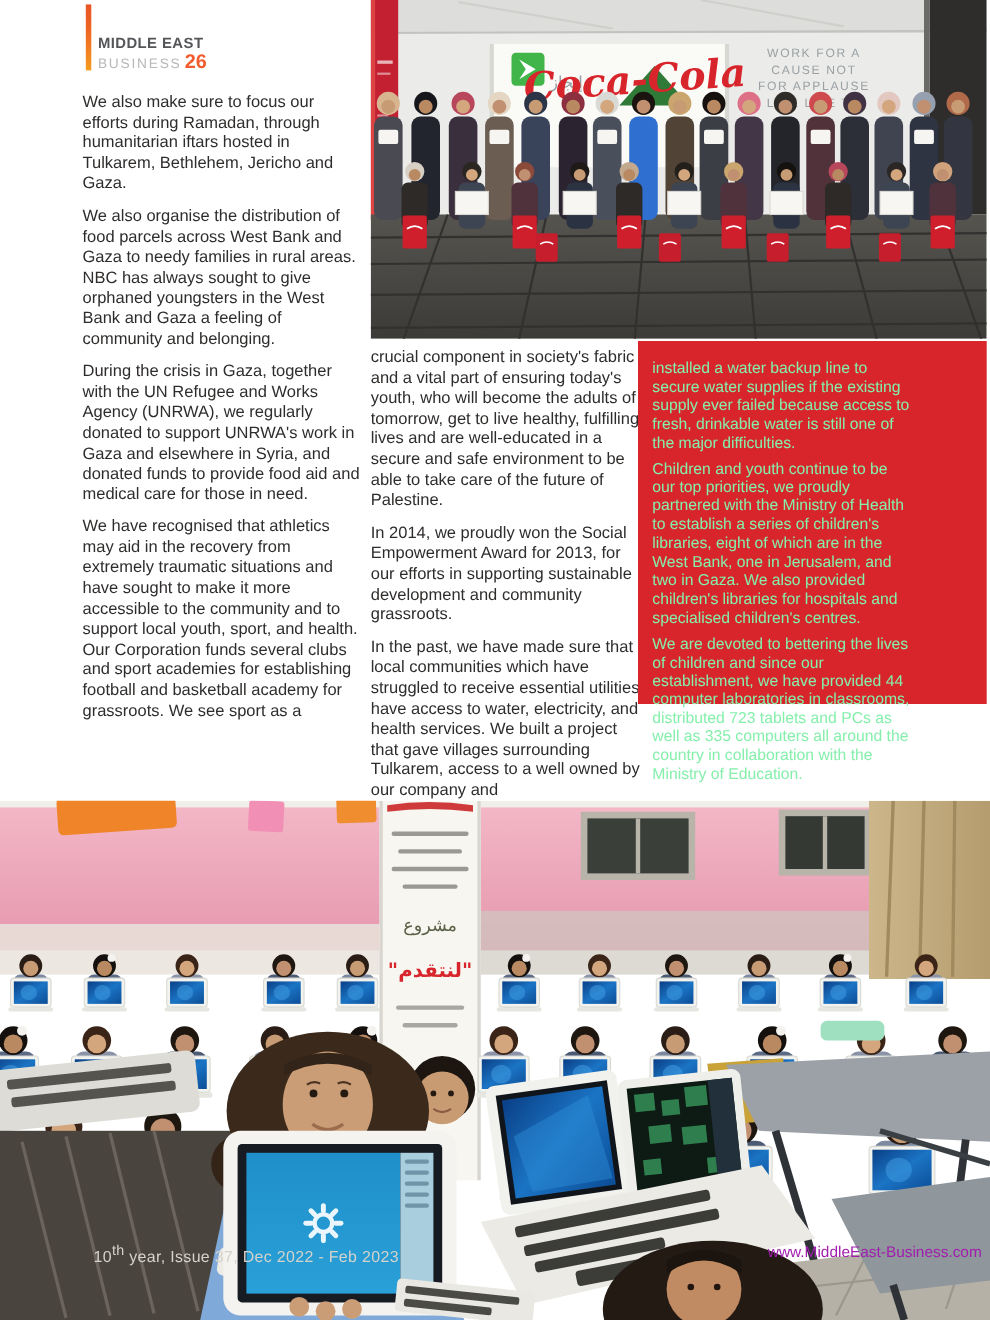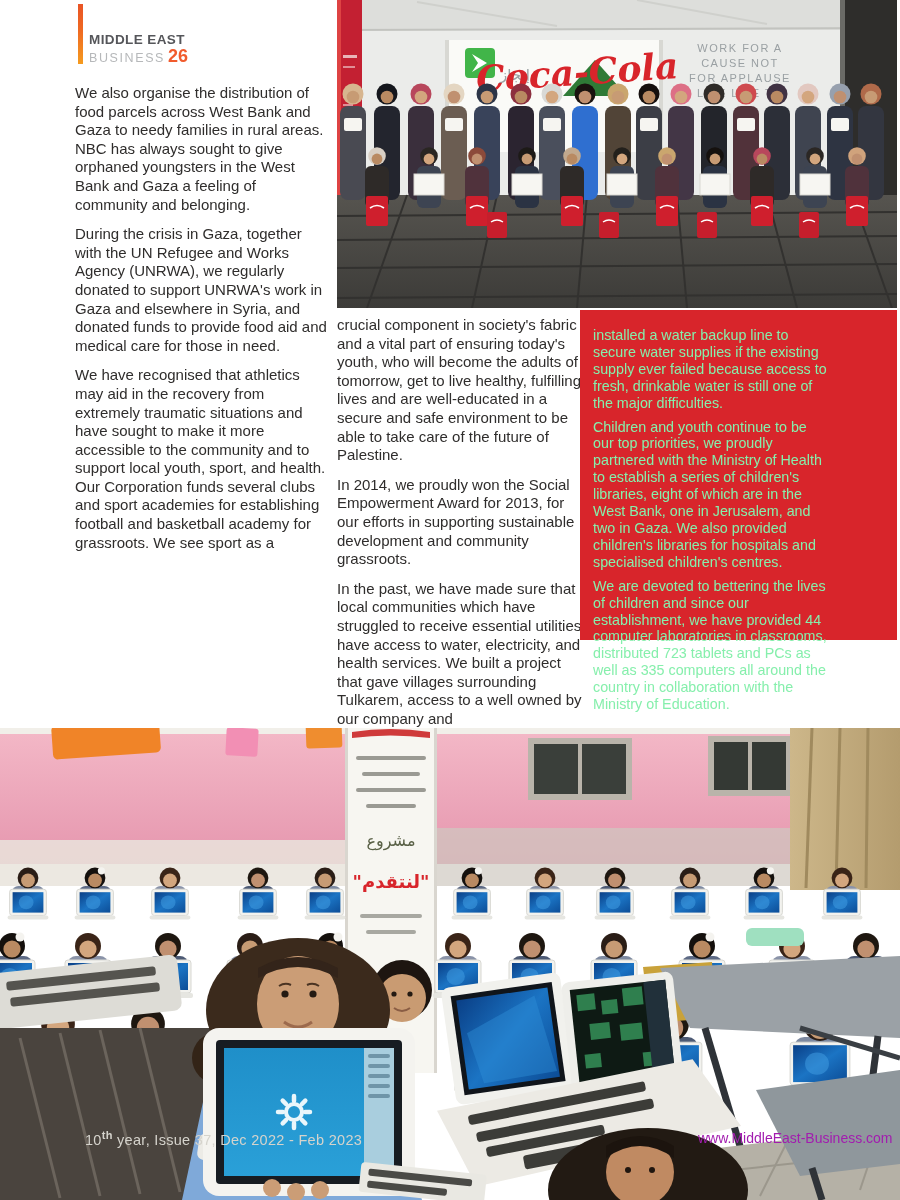--- a/index.html
+++ b/index.html
@@ -22,21 +22,21 @@
            color:#86efac;box-sizing:border-box;padding:17px 68px 0 13px;
            font-size:14.3px;line-height:16.9px;}
   .red-box p{margin:0 0 7px 0;}
   
   .photo-top{position:absolute;left:337px;top:0;width:560px;height:308px;}
   .photo-bottom{position:absolute;left:0;top:728px;width:900px;height:436px;}
   svg{display:block;}
   .ar{font-family:"DejaVu Sans",sans-serif;}
   
   .footer-issue{position:absolute;left:85px;top:1129px;font-size:14.5px;color:#d5d3cc;letter-spacing:.3px;}
-  .footer-issue sup{font-size:11px;font-weight:bold;}
+  .footer-issue sup{font-size:13px;}
   .footer-site{position:absolute;left:698px;top:1130px;font-size:14px;color:#a21caf;}
 </style>
 </head>
 <body>
 
 <div class="page">
 
   <div class="mast-bar"></div>
   <div class="mast-text">
     <div class="mast-line1">MIDDLE EAST</div>
@@ -222,20 +222,21 @@
           <path d="M266 222 q6 -4 12 0" stroke="#fff" fill="none" stroke-width="1.4"></path>
           <rect x="360" y="212" width="20" height="26" rx="2" fill="#c61e2c"></rect>
           <path d="M364 222 q6 -4 12 0" stroke="#fff" fill="none" stroke-width="1.4"></path>
           <rect x="462" y="212" width="20" height="26" rx="2" fill="#c61e2c"></rect>
           <path d="M466 222 q6 -4 12 0" stroke="#fff" fill="none" stroke-width="1.4"></path>
         </g>
     </svg>
   </div>
 
   <div class="col col-left">
+    <p>We also make sure to focus our efforts during Ramadan, through humanitarian iftars hosted in Tulkarem, Bethlehem, Jericho and Gaza.</p>
     <p>We also organise the distribution of food parcels across West Bank and Gaza to needy families in rural areas. NBC has always sought to give orphaned youngsters in the West Bank and Gaza a feeling of community and belonging.</p>
     <p>During the crisis in Gaza, together with the UN Refugee and Works Agency (UNRWA), we regularly donated to support UNRWA's work in Gaza and elsewhere in Syria, and donated funds to provide food aid and medical care for those in need.</p>
     <p>We have recognised that athletics may aid in the recovery from extremely traumatic situations and have sought to make it more accessible to the community and to support local youth, sport, and health. Our Corporation funds several clubs and sport academies  for establishing football and basketball academy for grassroots.  We see sport as a</p>
   </div>
 
   <div class="col col-mid">
     <p>crucial component in society's fabric and a vital part of ensuring today's youth, who will become the adults of tomorrow, get to live healthy, fulfilling lives and are well-educated in a secure and safe environment to be able to take care of the future of Palestine.</p>
     <p>In 2014, we proudly won the Social Empowerment Award for 2013, for our efforts in supporting sustainable development and community grassroots.</p>
     <p>In the past, we have made sure that local communities which have struggled to receive essential utilities have access to water, electricity, and health services. We built a project that gave villages surrounding Tulkarem, access to a well owned by our company  and</p>
   </div>

